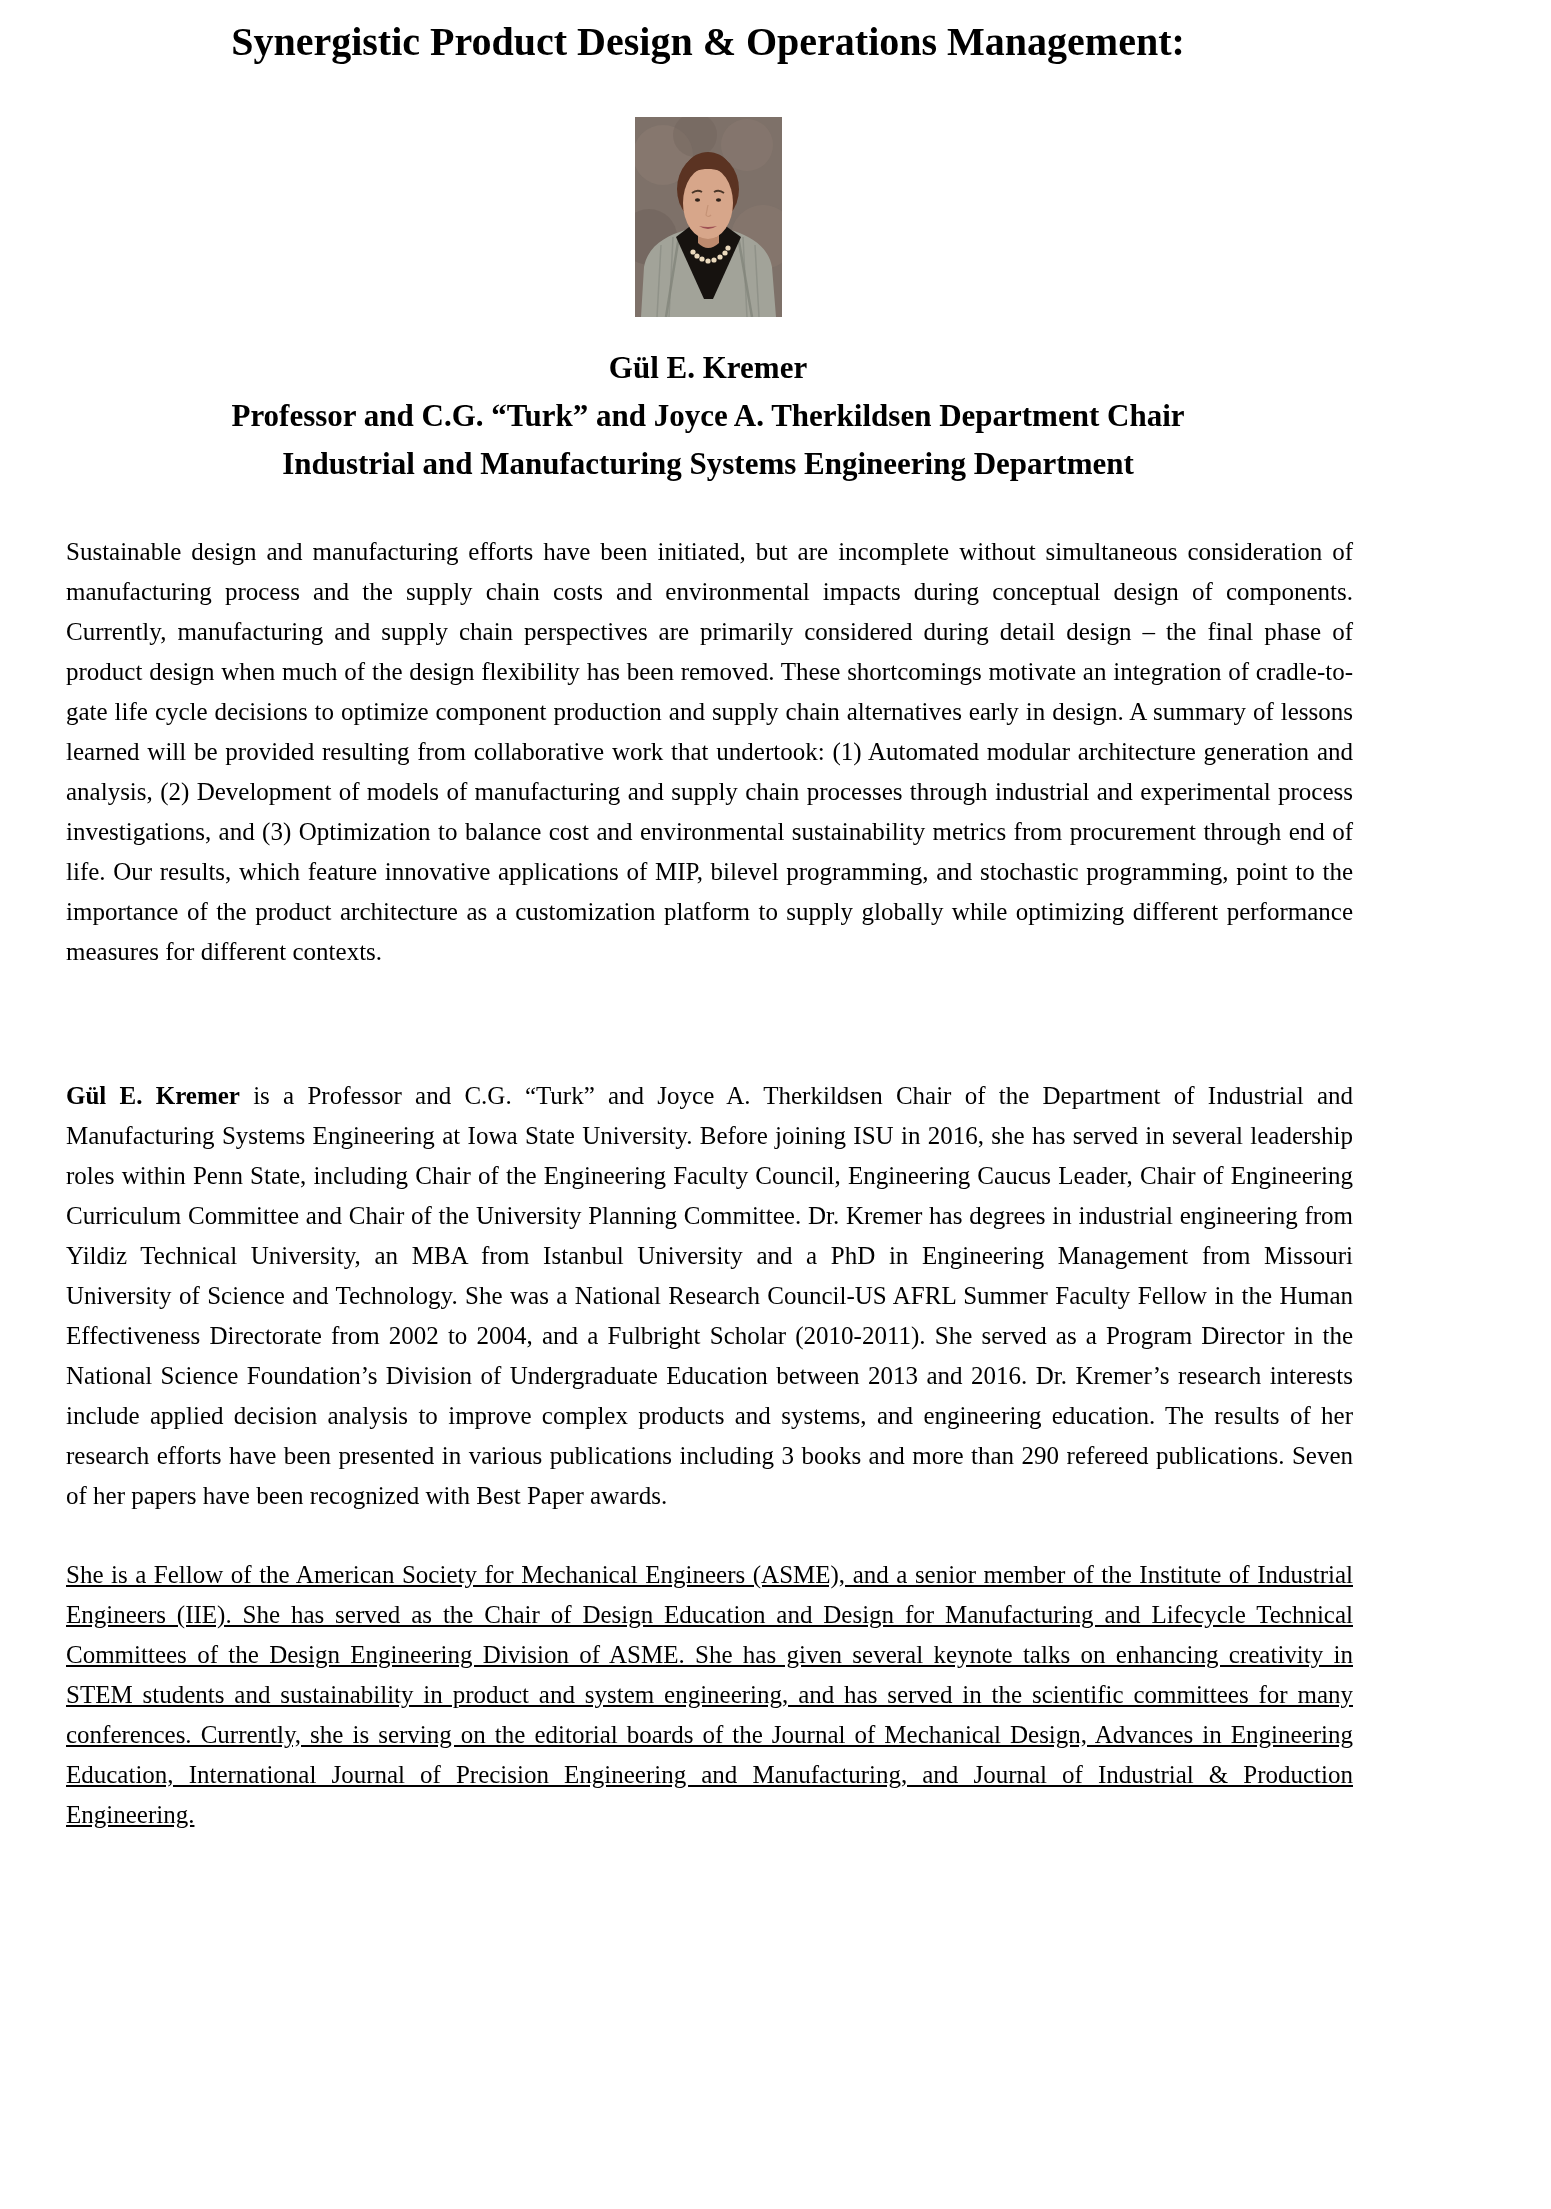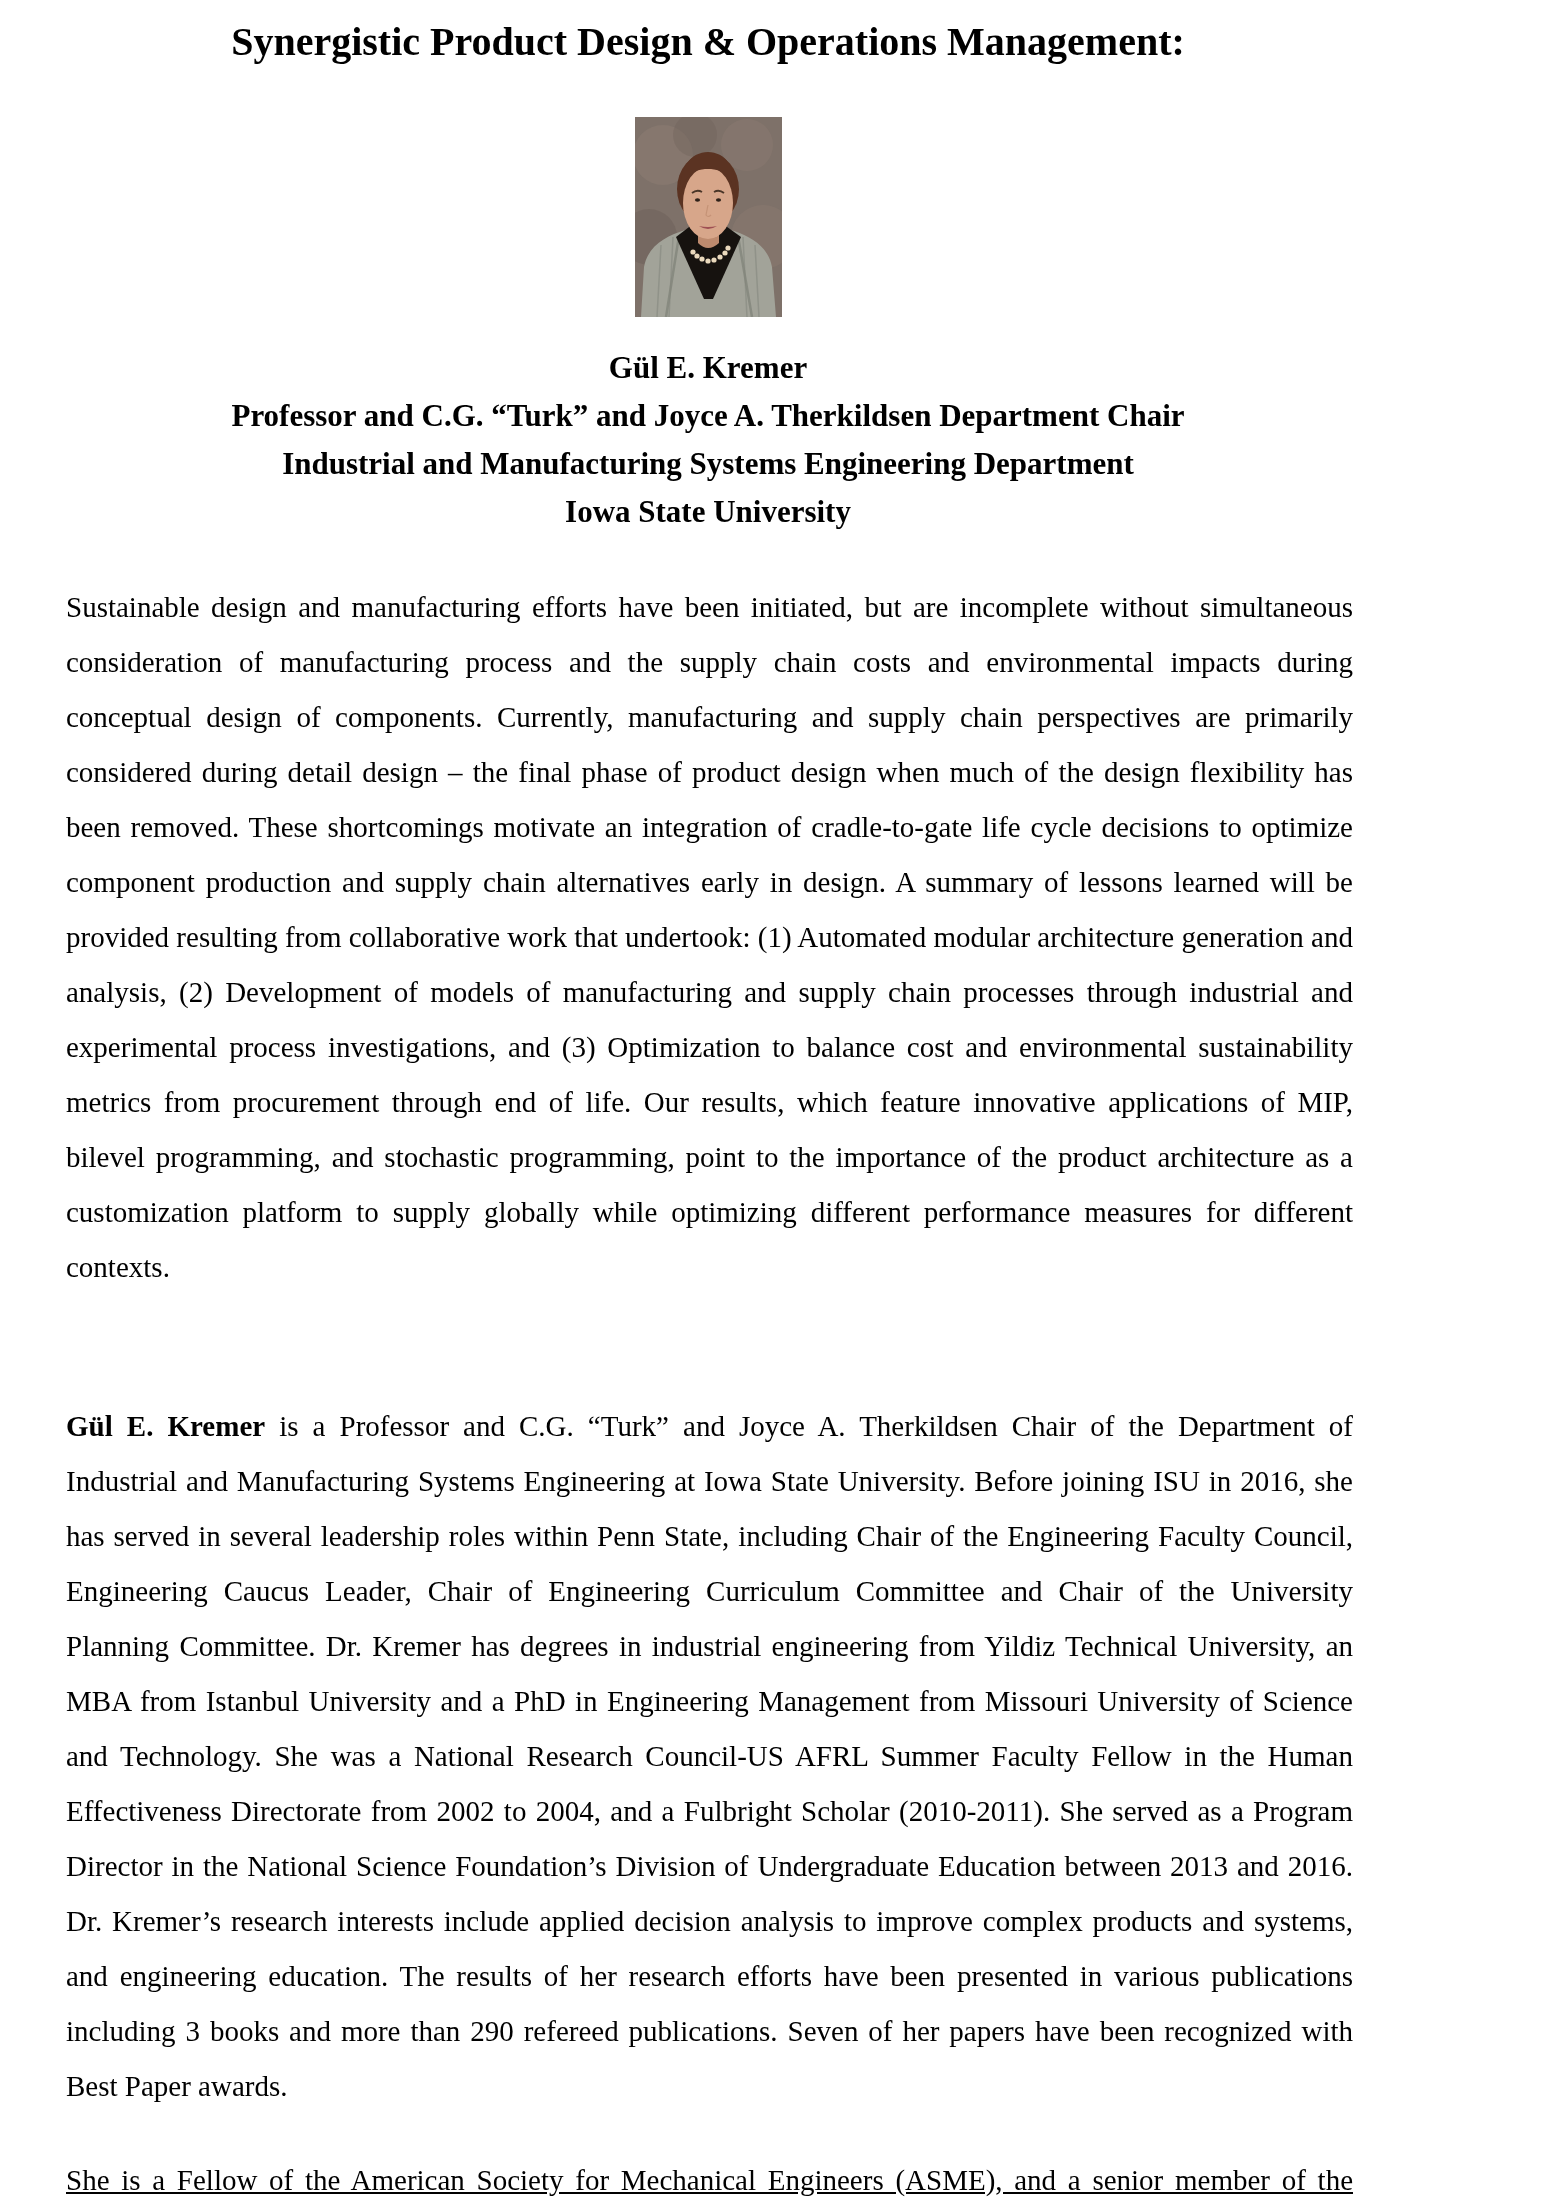--- a/index.html
+++ b/index.html
@@ -40,22 +40,22 @@
   }
   .speaker-block {
     text-align: center;
     font-weight: bold;
     font-size: 31px;
     line-height: 48px;
     margin-top: 27px;
   }
   .text-block {
     padding: 0 63px 0 66px;
-    font-size: 29px;
-    line-height: 55px;
+    font-size: 25px;
+    line-height: 40px;
     text-align: justify;
     text-align-last: left;
   }
   .text-block p {
     margin: 0;
   }
   .abstract-p1 { margin-top: 44px !important; }
   .abstract-p2 { margin-top: 39px !important; }
   .bio-p1      { margin-top: 104px !important; }
   .bio-p2      { margin-top: 39px !important; text-decoration: underline; }
@@ -112,21 +112,20 @@
       <ellipse cx="83.5" cy="83" rx="2.6" ry="1.8" fill="#2e2018"></ellipse>
       <path d="M73,88 L71,98 Q73,101 76,98" stroke-width="1.2" fill="none" opacity="0.7" stroke="#bd8a6e"></path>
       <path d="M64,109 Q73,115 82,109 Q73,111 64,109 Z" fill="#9e4f52"></path>
     </svg>
   </div>
 
   <div class="speaker-block">
     <div>Gül E. Kremer</div>
     <div>Professor and C.G. “Turk” and Joyce A. Therkildsen Department Chair</div>
     <div>Industrial and Manufacturing Systems Engineering Department</div>
-    <div>Iowa State University</div>
   </div>
 
   <div class="text-block">
     <p class="abstract-p1">Sustainable design and manufacturing efforts have been initiated, but are incomplete without simultaneous consideration of manufacturing process and the supply chain costs and environmental impacts during conceptual design of components. Currently, manufacturing and supply chain perspectives are primarily considered during detail design – the final phase of product design when much of the design flexibility has been removed. These shortcomings motivate an integration of cradle-to-gate life cycle decisions to optimize component production and supply chain alternatives early in design. A summary of lessons learned will be provided resulting from collaborative work that undertook: (1) Automated modular architecture generation and analysis, (2) Development of models of manufacturing and supply chain processes through industrial and experimental process investigations, and (3) Optimization to balance cost and environmental sustainability metrics from procurement through end of life.  Our results, which feature innovative applications of MIP, bilevel programming, and stochastic programming, point to the importance of the product architecture as a customization platform to supply globally while optimizing different performance measures for different contexts.</p>
   </div>
 
   <div class="text-block">
     <p class="bio-p1"><strong>Gül E. Kremer</strong><span> is a Professor and C.G. “Turk” and Joyce A. Therkildsen Chair of the Department of Industrial and Manufacturing Systems Engineering at Iowa State University. Before joining ISU in 2016, she has served in several leadership roles within Penn State, including Chair of the Engineering Faculty Council, Engineering Caucus Leader, Chair of Engineering Curriculum Committee and Chair of the University Planning Committee. Dr. Kremer has degrees in industrial engineering from Yildiz Technical University, an MBA from Istanbul University and a PhD in Engineering Management from Missouri University of Science and Technology. She was a National Research Council-US AFRL Summer Faculty Fellow in the Human Effectiveness Directorate from 2002 to 2004, and a Fulbright Scholar (2010-2011). She served as a Program Director in the National Science Foundation’s Division of Undergraduate Education between 2013 and 2016. Dr. Kremer’s research interests include applied decision analysis to improve complex products and systems, and engineering education. The results of her research efforts have been presented in various publications including 3 books and more than 290 refereed publications. Seven of her papers have been recognized with Best Paper awards.</span></p>
     <p class="bio-p2">She is a Fellow of the American Society for Mechanical Engineers (ASME), and a senior member of the Institute of Industrial Engineers (IIE). She has served as the Chair of Design Education and Design for Manufacturing and Lifecycle Technical Committees of the Design Engineering Division of ASME.  She has given several keynote talks on enhancing creativity in STEM students and sustainability in product and system engineering, and has served in the scientific committees for many conferences. Currently, she is serving on the editorial boards of the Journal of Mechanical Design, Advances in Engineering Education, International Journal of Precision Engineering and Manufacturing, and Journal of Industrial &amp; Production Engineering.</p>
   </div>

